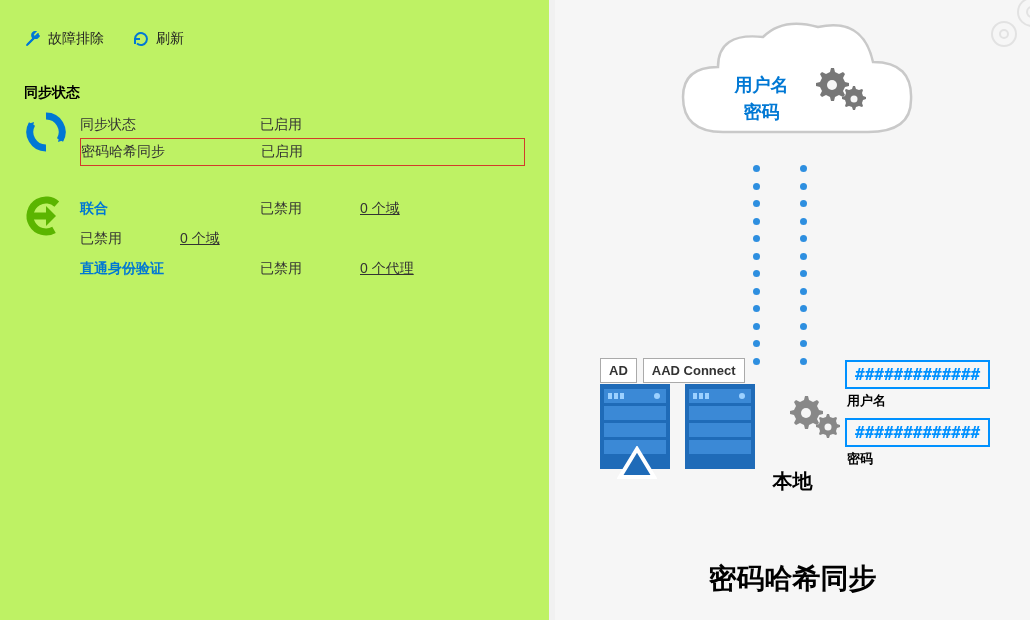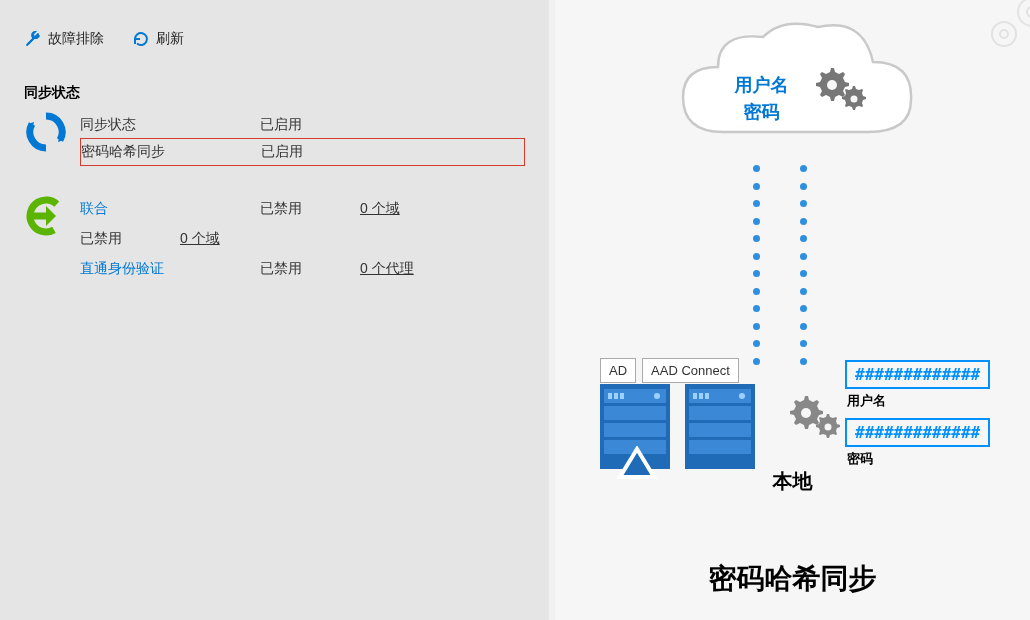--- a/index.html
+++ b/index.html
@@ -6,21 +6,21 @@
     body {
       font-family: "Segoe UI", "Microsoft YaHei", sans-serif;
       width: 1030px;
       height: 620px;
       display: flex;
       background: #fff;
       overflow: hidden;
     }
     .left-panel {
       width: 555px;
-      background: #e5e5e5;
+      background: #bef264;
       padding: 16px 24px;
       border-right: 6px solid #f1f1f1;
       position: relative;
     }
     .right-panel {
       flex: 1;
       background: #f6f6f6;
       position: relative;
     }
     .toolbar {
@@ -54,21 +54,21 @@
     .rows {
       flex: 1;
     }
     .row {
       display: flex;
       padding: 6px 0;
       font-size: 14px;
       align-items: center;
     }
     .row-label { width: 180px; color: #333; }
-    .row-label.link { color: #0078d4; cursor: pointer; }
+    .row-label.link { color: #0078d4; cursor: pointer; font-weight: bold; }
     .row-value { width: 100px; color: #333; }
     .row-extra { color: #333; text-decoration: underline; }
     .highlight-box {
       border: 1.5px solid #d23b2b;
       padding: 4px 0;
       margin-top: -2px;
     }
     
     .cloud {
       position: absolute;
@@ -107,21 +107,21 @@
       display: flex;
       gap: 6px;
       margin-left: 10px;
       margin-bottom: -4px;
       position: relative;
       z-index: 2;
     }
     .server-label {
       background: #fff;
       border: 1px solid #aaa;
-      font-weight: 400;
+      font-weight: 700;
       font-size: 13px;
       padding: 4px 8px;
       color: #333;
     }
     .servers {
       display: flex;
       align-items: flex-end;
       gap: 6px;
     }
     .server-svg { position: relative; }

